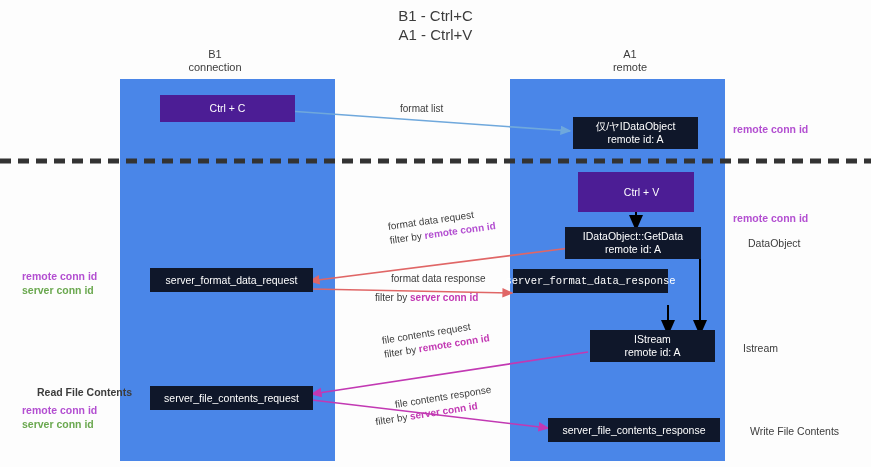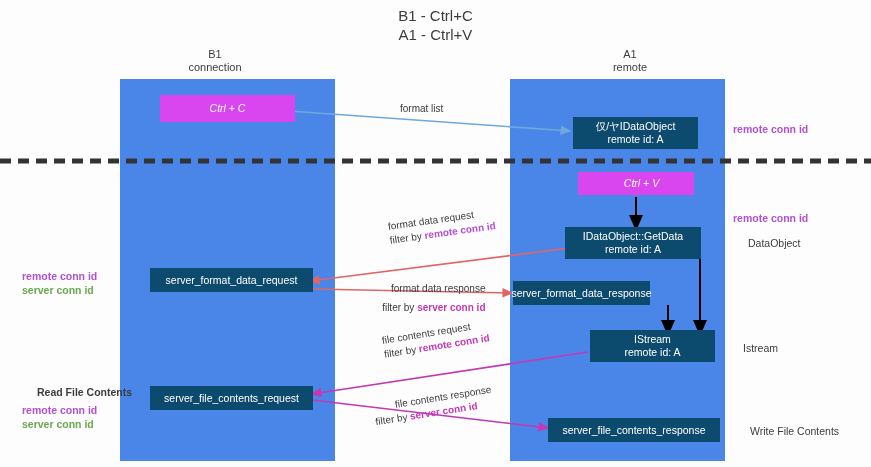--- a/index.html
+++ b/index.html
@@ -50,22 +50,22 @@
     display: flex;
     flex-direction: column;
     align-items: center;
     justify-content: center;
     text-align: center;
     color: #ffffff;
     font-size: 10.5px;
     line-height: 13px;
     white-space: pre-line;
   }
-  .node.green { background: #d946ef; font-style: italic; }
-  .node.orange { background: #0c4a6e; }
+  .node.green { background: #4c1d95; }
+  .node.orange { background: #0f172a; }
   .edgelabel {
     position: absolute;
     font-size: 10px;
     color: #3c3c3c;
     line-height: 14px;
     white-space: nowrap;
   }
   .edgelabel .accent-purple { color: #b34fd1; font-weight: bold; }
   .edgelabel .accent-magenta { color: #c239b3; font-weight: bold; }
   .rot-1 { transform: rotate(-8deg); transform-origin: left top; }
@@ -136,46 +136,46 @@
     <line x1="312" y1="400" x2="548" y2="428" stroke="#c239b3" stroke-width="1.6" marker-end="url(#ah-mag)"></line>
 
     <path d="M668 305 L668 330" stroke="#000000" stroke-width="2" fill="none" marker-end="url(#ah-blk)"></path>
   </svg>
 
   <div class="node green" style="left:160px; top:95px; width:135px; height:27px;">Ctrl + C</div>
 
   <div class="node orange" style="left:573px; top:117px; width:125px; height:32px;">仅/ヤIDataObject
 remote id: A</div>
 
-  <div class="node green" style="left:578px; top:172px; width:116px; height:23px;padding-left:11px;">Ctrl + V</div>
+  <div class="node green" style="left:578px; top:172px; width:116px; height:40px;padding-left:11px;">Ctrl + V</div>
 
   <div class="node orange" style="left:565px; top:227px; width:136px; height:32px;">IDataObject::GetData
 remote id: A</div>
 
   <div class="node orange" style="left:150px; top:268px; width:163px; height:24px;">server_format_data_request</div>
 
-  <div class="node orange" style="left:513px; top:281px; width:137px; height:24px;">server_format_data_response</div>
+  <div class="node orange" style="left:513px; top:269px; width:155px; height:24px;font-family:Liberation Mono, monospace;">server_format_data_response</div>
 
   <div class="node orange" style="left:590px; top:330px; width:125px; height:32px;">IStream
 remote id: A</div>
 
   <div class="node orange" style="left:150px; top:386px; width:163px; height:24px;">server_file_contents_request</div>
 
   <div class="node orange" style="left:548px; top:418px; width:172px; height:24px;">server_file_contents_response</div>
 
   <div class="edgelabel" style="left:400px; top:102px;">format list</div>
 
   <div class="edgelabel rot-1" style="left:387px; top:220px;">
     <div>format data request</div>
     <div>
       <span>filter by </span><span class="accent-purple">remote conn id</span>
     </div>
   </div>
 
-  <div class="edgelabel" style="left:391px; top:282px;text-align:right;">
+  <div class="edgelabel" style="left:391px; top:272px;">
     <div>format data response</div>
     <div style="margin-top:5px; margin-left:-16px;">
       <span>filter by </span><span class="accent-magenta">server conn id</span>
     </div>
   </div>
 
   <div class="edgelabel rot-2" style="left:381px; top:334px;">
     <div>file contents request</div>
     <div>
       <span>filter by </span><span class="accent-magenta">remote conn id</span>

